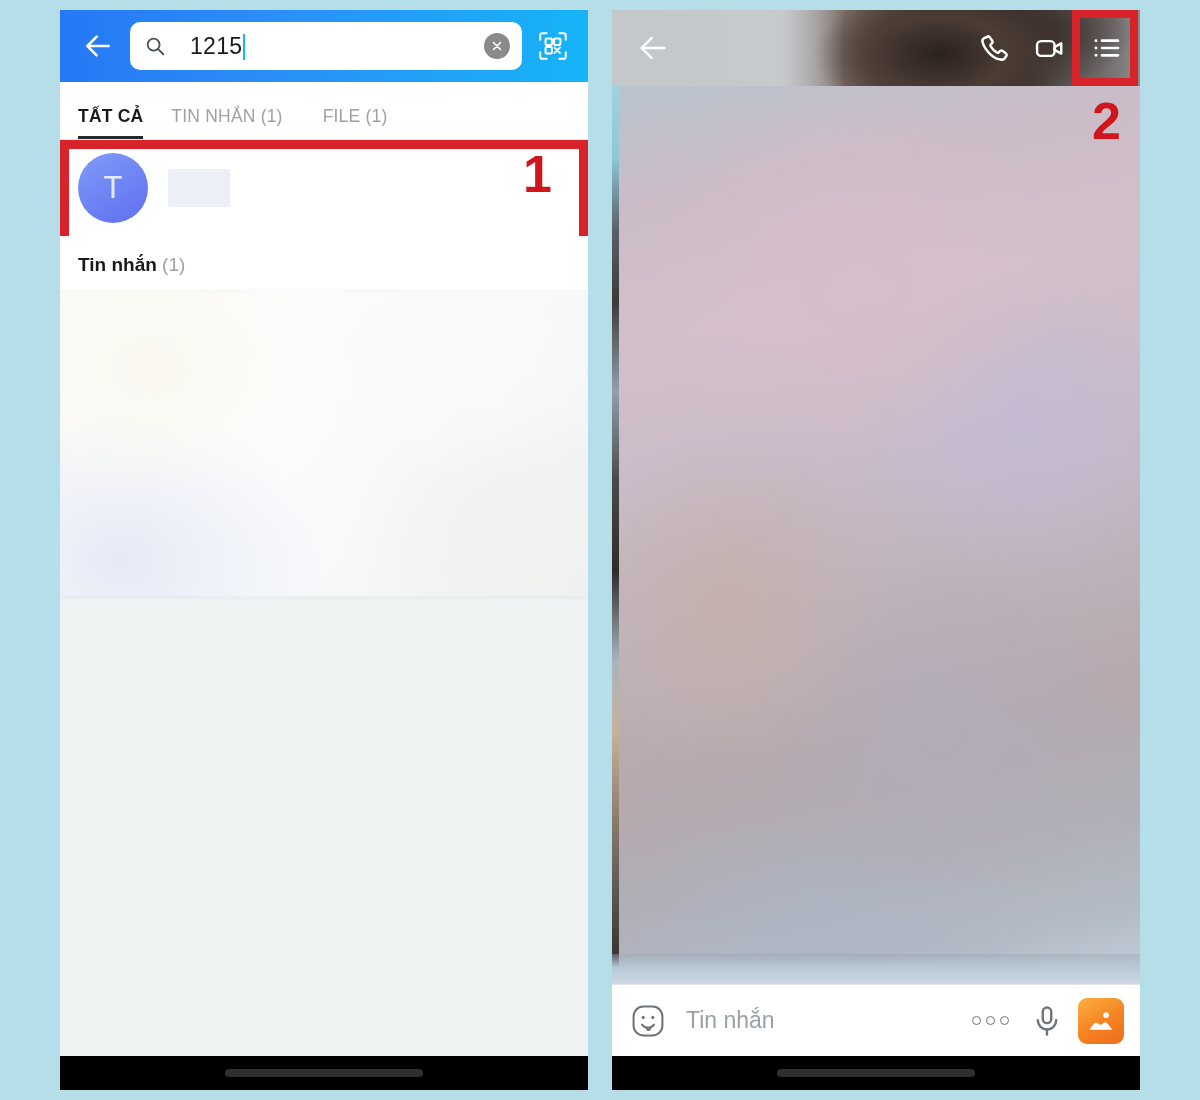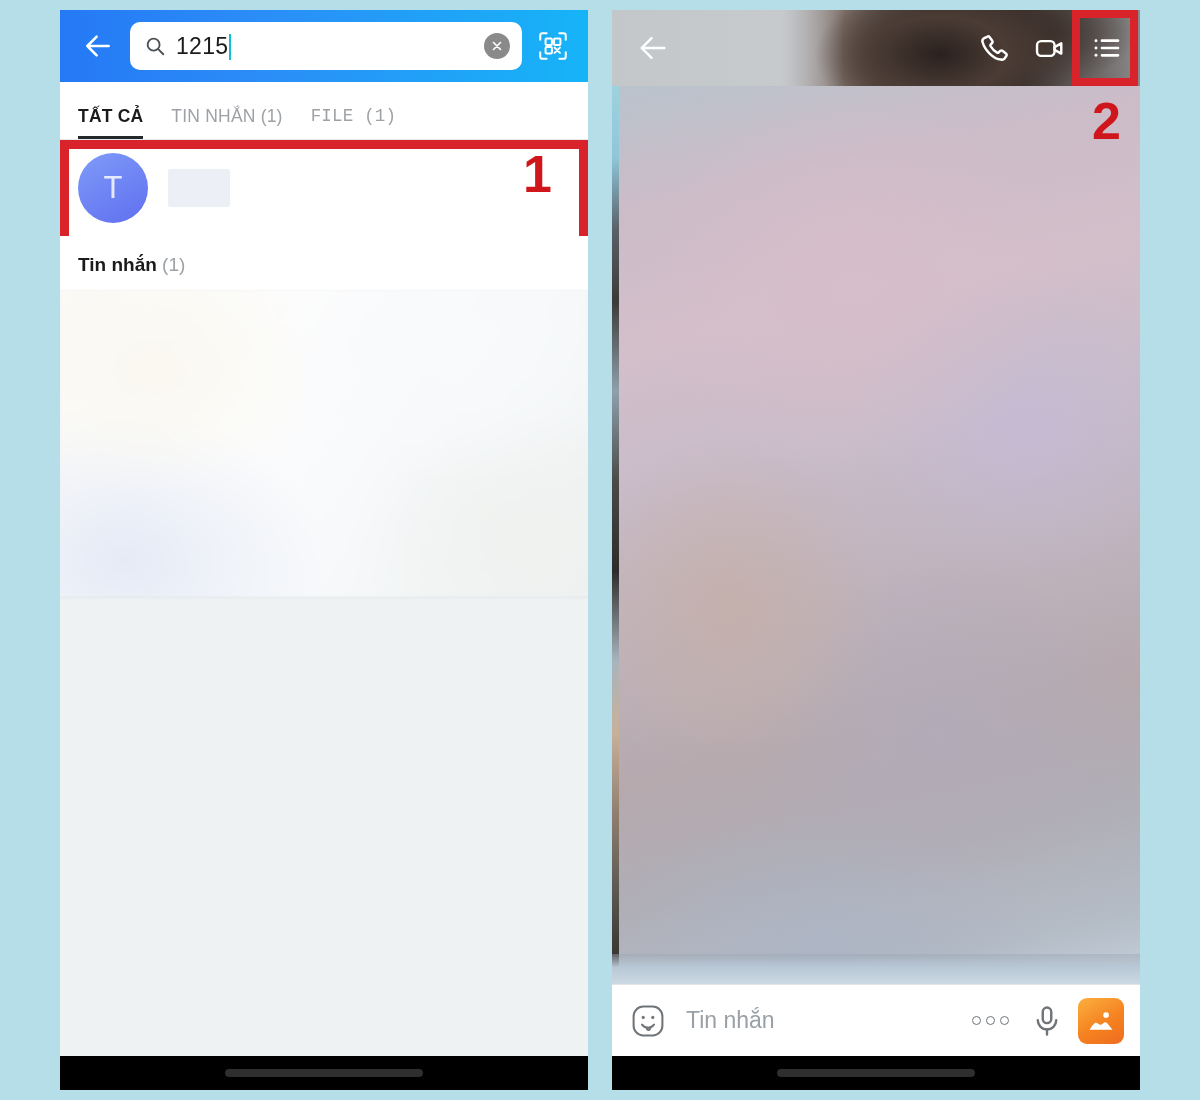--- a/index.html
+++ b/index.html
@@ -46,21 +46,21 @@
     display: flex; align-items: center; justify-content: center;
   }
   .search-box {
     flex: 1 1 auto;
     height: 48px;
     background: #ffffff;
     border-radius: 10px;
     display: flex;
     align-items: center;
     padding: 0 12px 0 14px;
-    gap: 10px;
+    gap: 24px;
   }
   .search-mag { flex: 0 0 22px; width: 22px; height: 22px; }
   .search-value {
     flex: 1 1 auto;
     font-size: 23px;
     color: #1b1b1b;
     letter-spacing: .3px;
     position: relative;
     white-space: nowrap;
     overflow: hidden;
@@ -99,21 +99,21 @@
   .tab {
     font-size: 17.5px;
     letter-spacing: .2px;
     padding: 0 0 10px 0;
     position: relative;
     color: #9ea2a6;
     white-space: nowrap;
   }
   .tab:nth-child(1) { margin-left: 18px; }
   .tab:nth-child(2) { margin-left: 28px; }
-  .tab:nth-child(3) { margin-left: 28px; font-family: Liberation Mono, monospace; }
+  .tab:nth-child(3) { margin-left: 40px; }
   .tab.active { color: #1b1b1b; font-weight: bold; }
   .tab.active::after {
     content: "";
     position: absolute;
     left: 0; right: 0; bottom: -2px;
     height: 3px;
     background: #26292c;
   }
 
   

